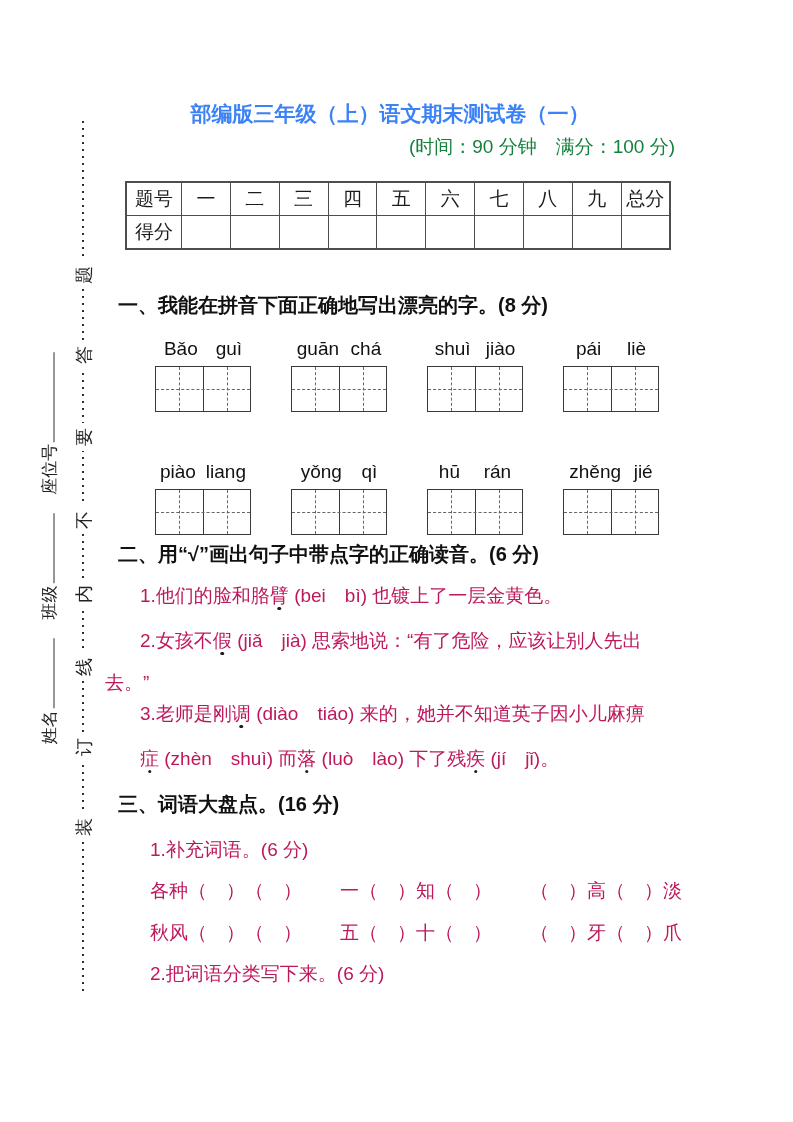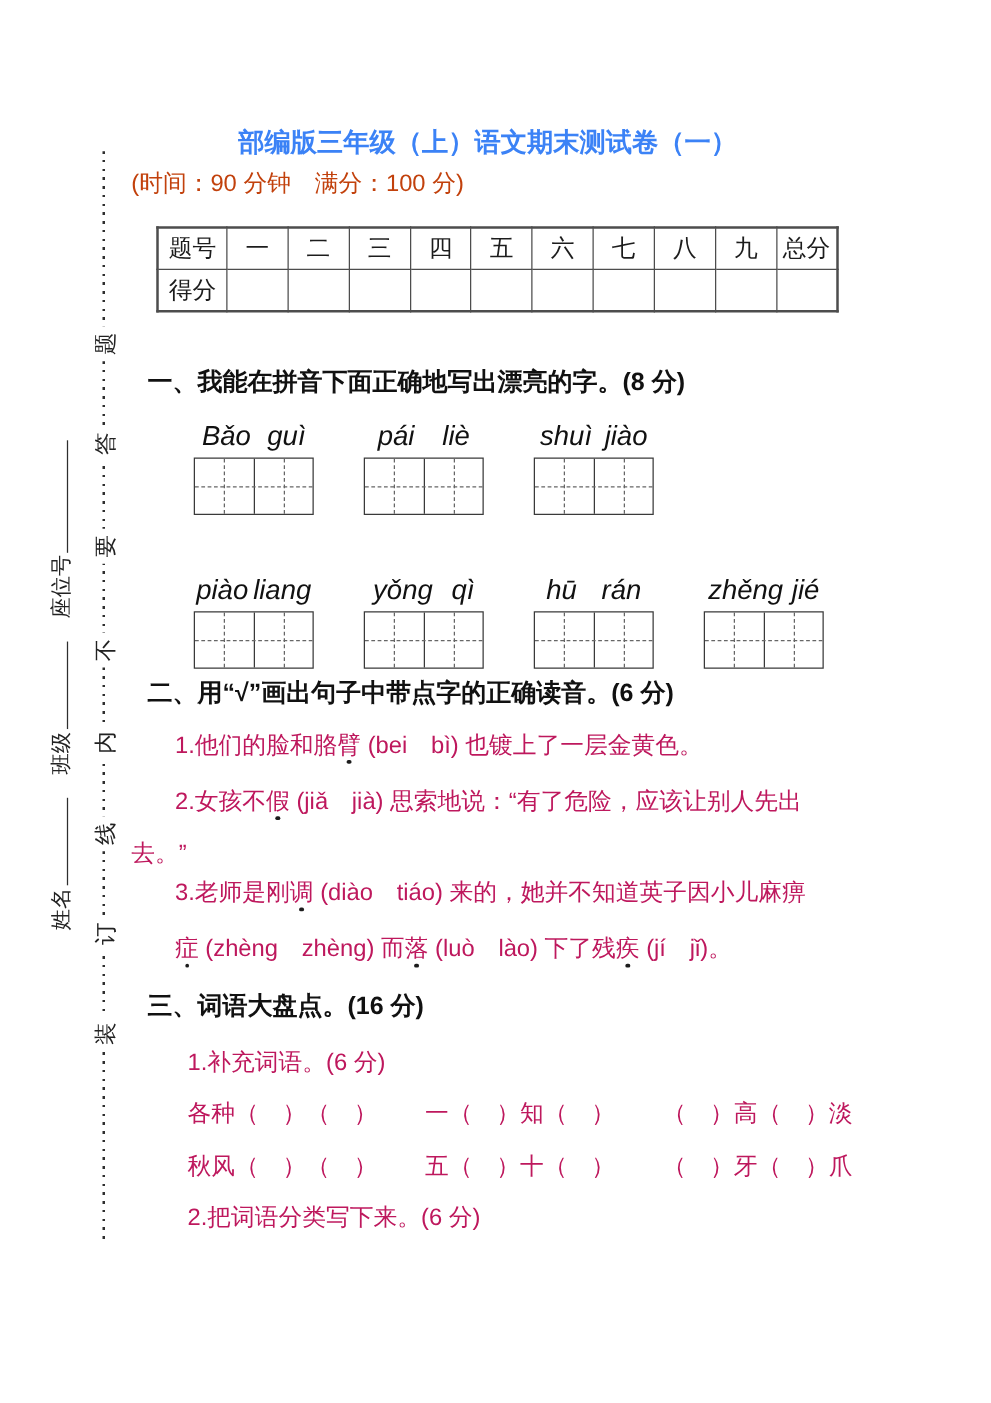--- a/index.html
+++ b/index.html
@@ -33,21 +33,21 @@
   }
   .fld-line.w70{width:70px;}
   .fld-line.w90{width:90px;}
   
   .title{
     position:absolute;left:105px;top:100px;width:570px;
     text-align:center;font-size:21px;font-weight:bold;color:#3b82f6;
   }
   .subtitle{
     position:absolute;left:105px;top:134px;width:570px;
-    text-align:left;font-size:19px;color:#c2410c;
+    text-align:right;font-size:19px;color:#15803d;
   }
   
   .score-table{
     position:absolute;left:125px;top:181px;
     border-collapse:collapse;table-layout:fixed;width:546px;font-family:Liberation Mono, monospace;
   }
   .score-table td{
     border:1px solid #4d4d4d;height:32px;text-align:center;
     font-size:19px;color:#1c1c1c;padding:0;
   }
@@ -59,21 +59,21 @@
   .em-dot{position:relative;}
   .em-dot::after{
     content:"";position:absolute;left:50%;bottom:-4px;width:3.5px;height:3.5px;
     border-radius:50%;background:#1c1c1c;transform:translateX(-50%);
   }
   
   .pinyin-row{position:absolute;left:155px;display:flex;gap:40px;}
   .tzg-unit{width:96px;}
   .pinyin-label{
     height:28px;display:flex;justify-content:space-around;align-items:center;
-    font-size:22px;color:#111;padding-bottom:7px;box-sizing:border-box;font-style:italic;
+    font-size:19px;color:#111;padding-bottom:7px;box-sizing:border-box;
   }
   .tzg-group{
     position:relative;display:flex;height:46px;border:1.5px solid #3a3a3a;box-sizing:border-box;
   }
   .tzg-group::after{ 
     content:"";position:absolute;left:0;right:0;top:50%;border-top:1px dashed #666;
   }
   .tzg-cell{position:relative;flex:1;}
   .tzg-cell + .tzg-cell{border-left:1px solid #3a3a3a;}
   .tzg-cell::before{ 
@@ -143,32 +143,42 @@
           <span>Bǎo</span>
           <span>guì</span>
         </div>
       <div class="tzg-group">
           <div class="tzg-cell"></div>
           <div class="tzg-cell"></div>
         </div>
     </div>
     <div class="tzg-unit">
       <div class="pinyin-label">
+          <span>guān</span>
+          <span>chá</span>
+        </div>
+      <div class="tzg-group">
+          <div class="tzg-cell"></div>
+          <div class="tzg-cell"></div>
+        </div>
+    </div>
+    <div class="tzg-unit">
+      <div class="pinyin-label">
+          <span>shuì</span>
+          <span>jiào</span>
+        </div>
+      <div class="tzg-group">
+          <div class="tzg-cell"></div>
+          <div class="tzg-cell"></div>
+        </div>
+    </div>
+    <div class="tzg-unit">
+      <div class="pinyin-label">
           <span>pái</span>
           <span>liè</span>
-        </div>
-      <div class="tzg-group">
-          <div class="tzg-cell"></div>
-          <div class="tzg-cell"></div>
-        </div>
-    </div>
-    <div class="tzg-unit">
-      <div class="pinyin-label">
-          <span>shuì</span>
-          <span>jiào</span>
         </div>
       <div class="tzg-group">
           <div class="tzg-cell"></div>
           <div class="tzg-cell"></div>
         </div>
     </div>
   </div>
 
   <div class="pinyin-row" style="top:461px">
     <div class="tzg-unit">
@@ -211,21 +221,21 @@
           <div class="tzg-cell"></div>
         </div>
     </div>
   </div>
 
   <div class="h-sec" style="top:541px">二、用“√”画出句子中带点字的正确读音。(6 分)</div>
   <div class="body-line" style="left:140px;top:583px"><span>1.他们的脸和胳</span><span class="em-dot">臂</span><span> (bei　bì) 也镀上了一层金黄色。</span></div>
   <div class="body-line" style="left:140px;top:628px"><span>2.女孩不</span><span class="em-dot">假</span><span> (jiǎ　jià) 思索地说：“有了危险，应该让别人先出</span></div>
   <div class="body-line" style="left:105px;top:670px"><span>去。”</span></div>
   <div class="body-line" style="left:140px;top:701px"><span>3.老师是刚</span><span class="em-dot">调</span><span> (diào　tiáo) 来的，她并不知道英子因小儿麻痹</span></div>
-  <div class="body-line" style="left:140px;top:746px"><span class="em-dot">症</span><span> (zhèng　zhèng) 而</span><span class="em-dot">落</span><span> (luò　lào) 下了残</span><span class="em-dot">疾</span><span> (jí　jǐ)。</span></div>
+  <div class="body-line" style="left:140px;top:746px"><span class="em-dot">症</span><span> (zhèn　shuì) 而</span><span class="em-dot">落</span><span> (luò　lào) 下了残</span><span class="em-dot">疾</span><span> (jí　jǐ)。</span></div>
 
   <div class="h-sec" style="top:791px">三、词语大盘点。(16 分)</div>
   <div class="body-line" style="left:150px;top:837px">1.补充词语。(6 分)</div>
   <div class="body-line" style="left:150px;top:878px">各种（　）（　）　　一（　）知（　）　　（　）高（　）淡</div>
   <div class="body-line" style="left:150px;top:920px">秋风（　）（　）　　五（　）十（　）　　（　）牙（　）爪</div>
   <div class="body-line" style="left:150px;top:961px">2.把词语分类写下来。(6 分)</div>
 
 </div>
 
 </body></html>

